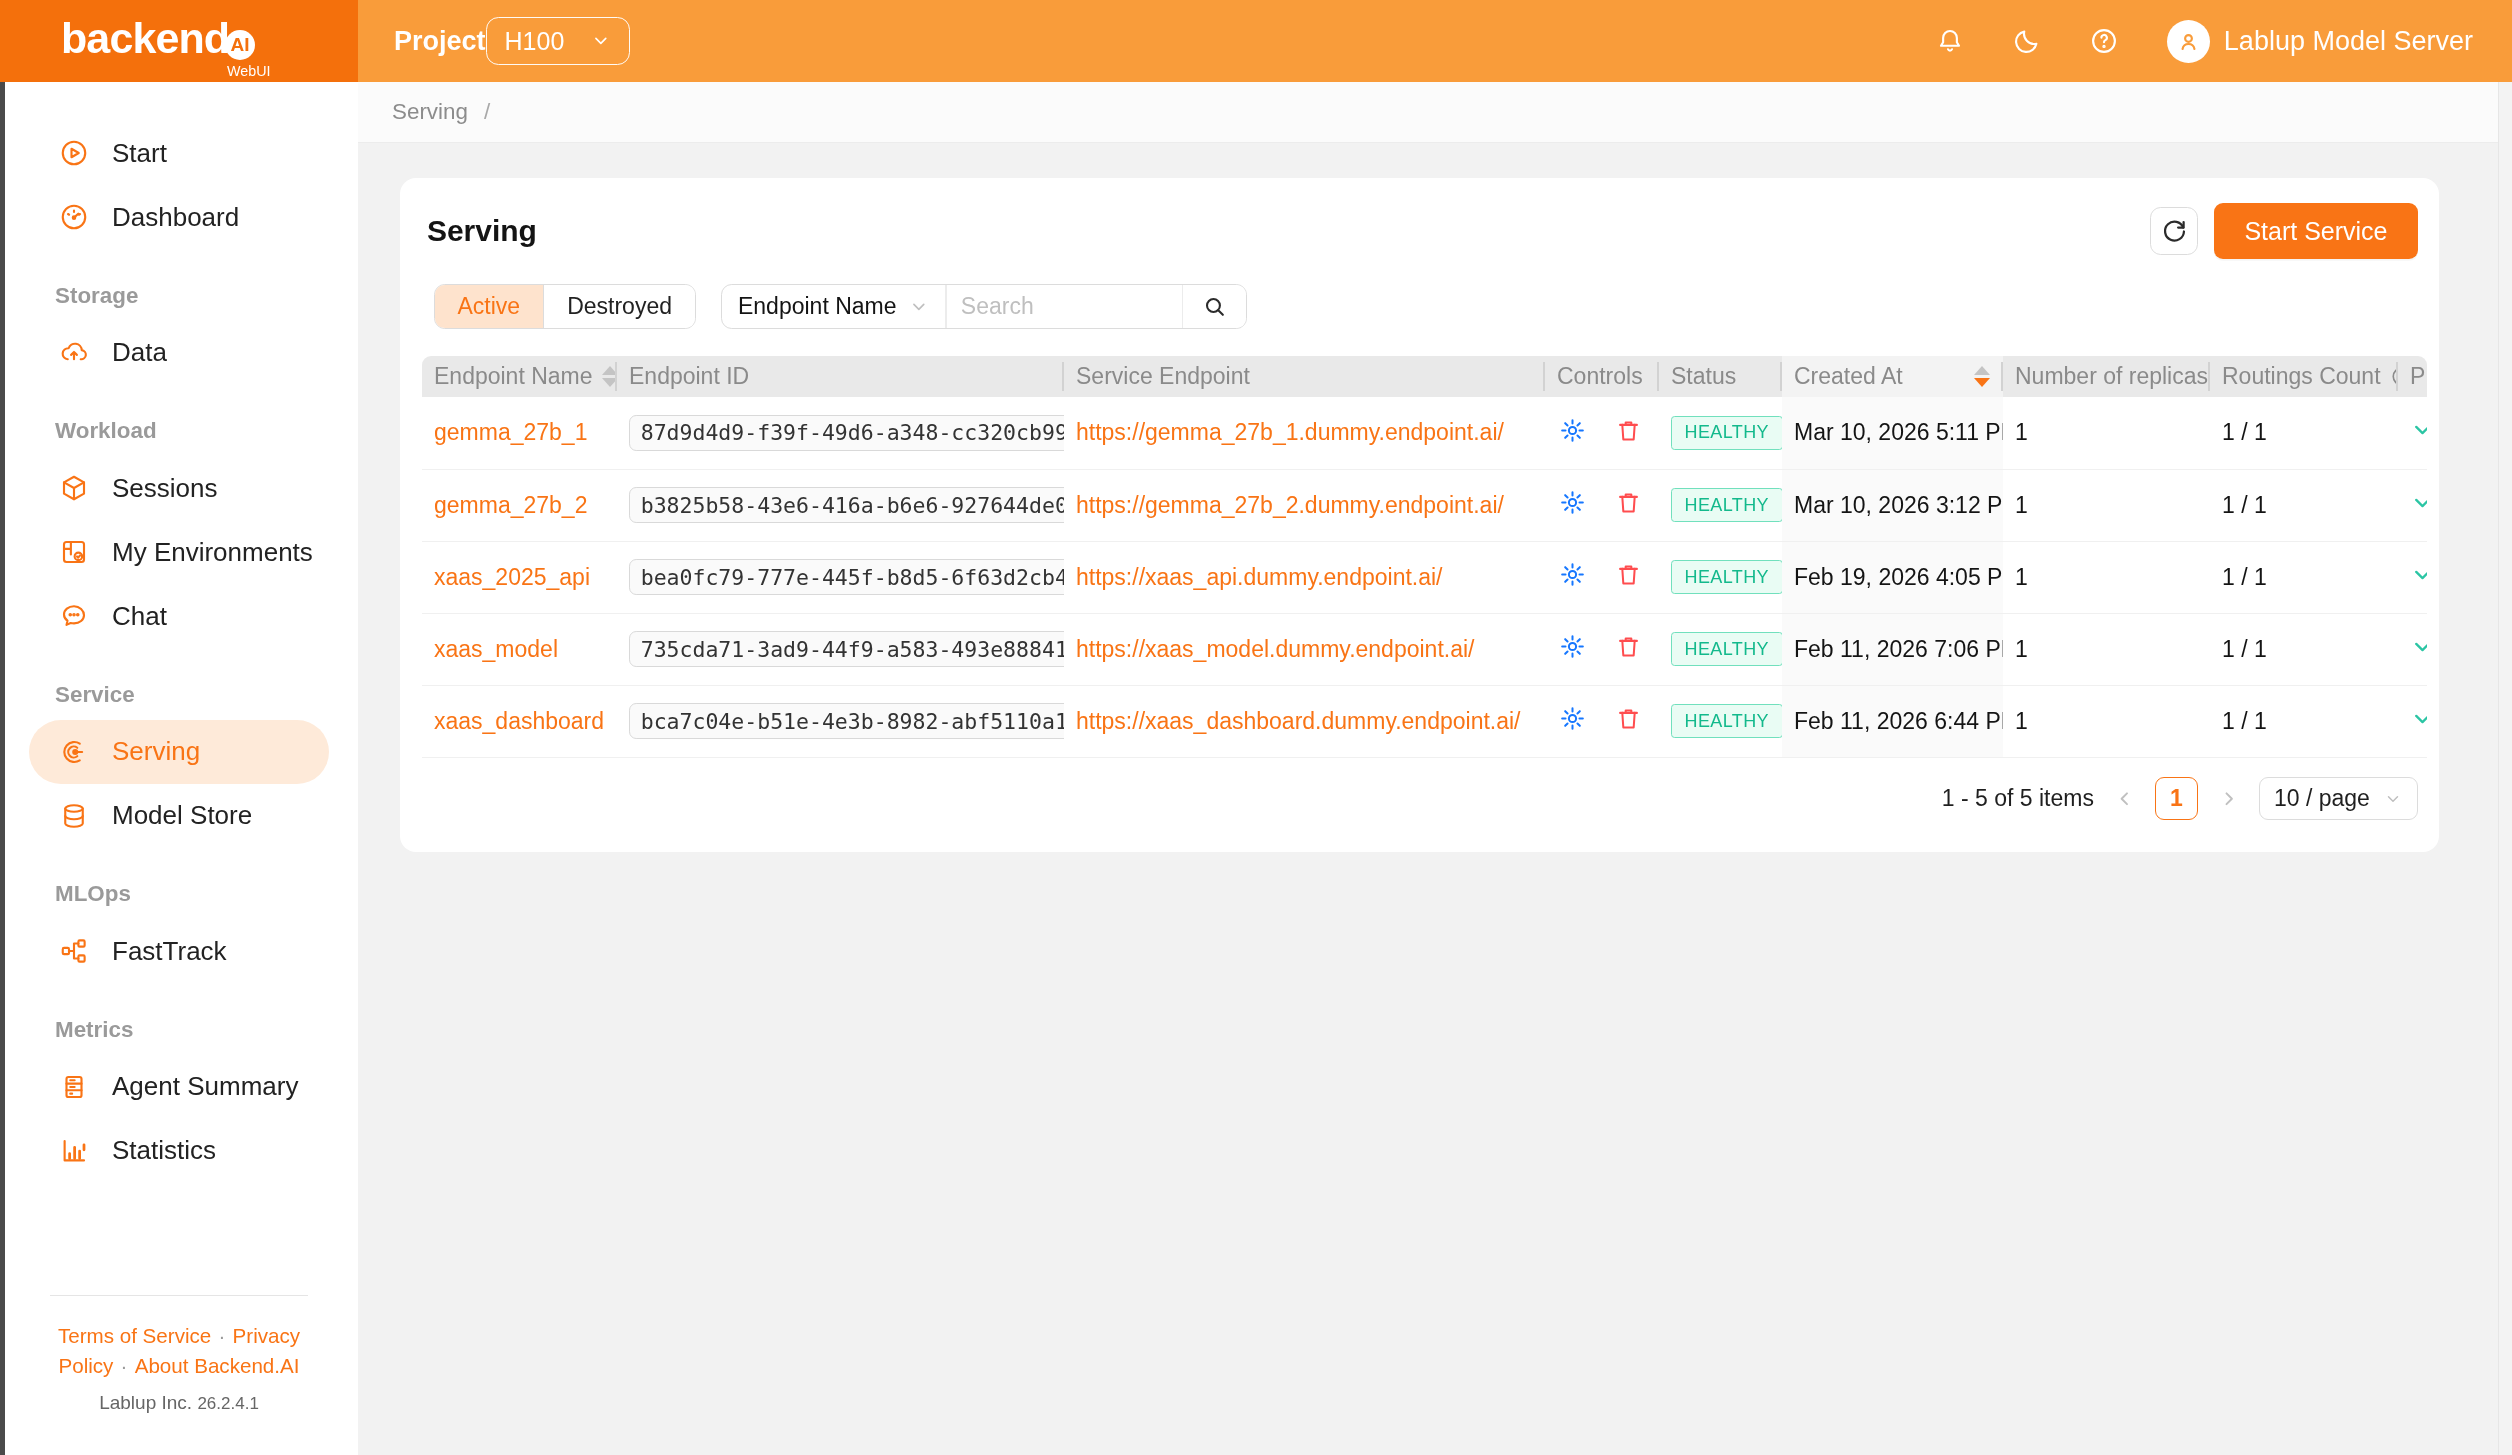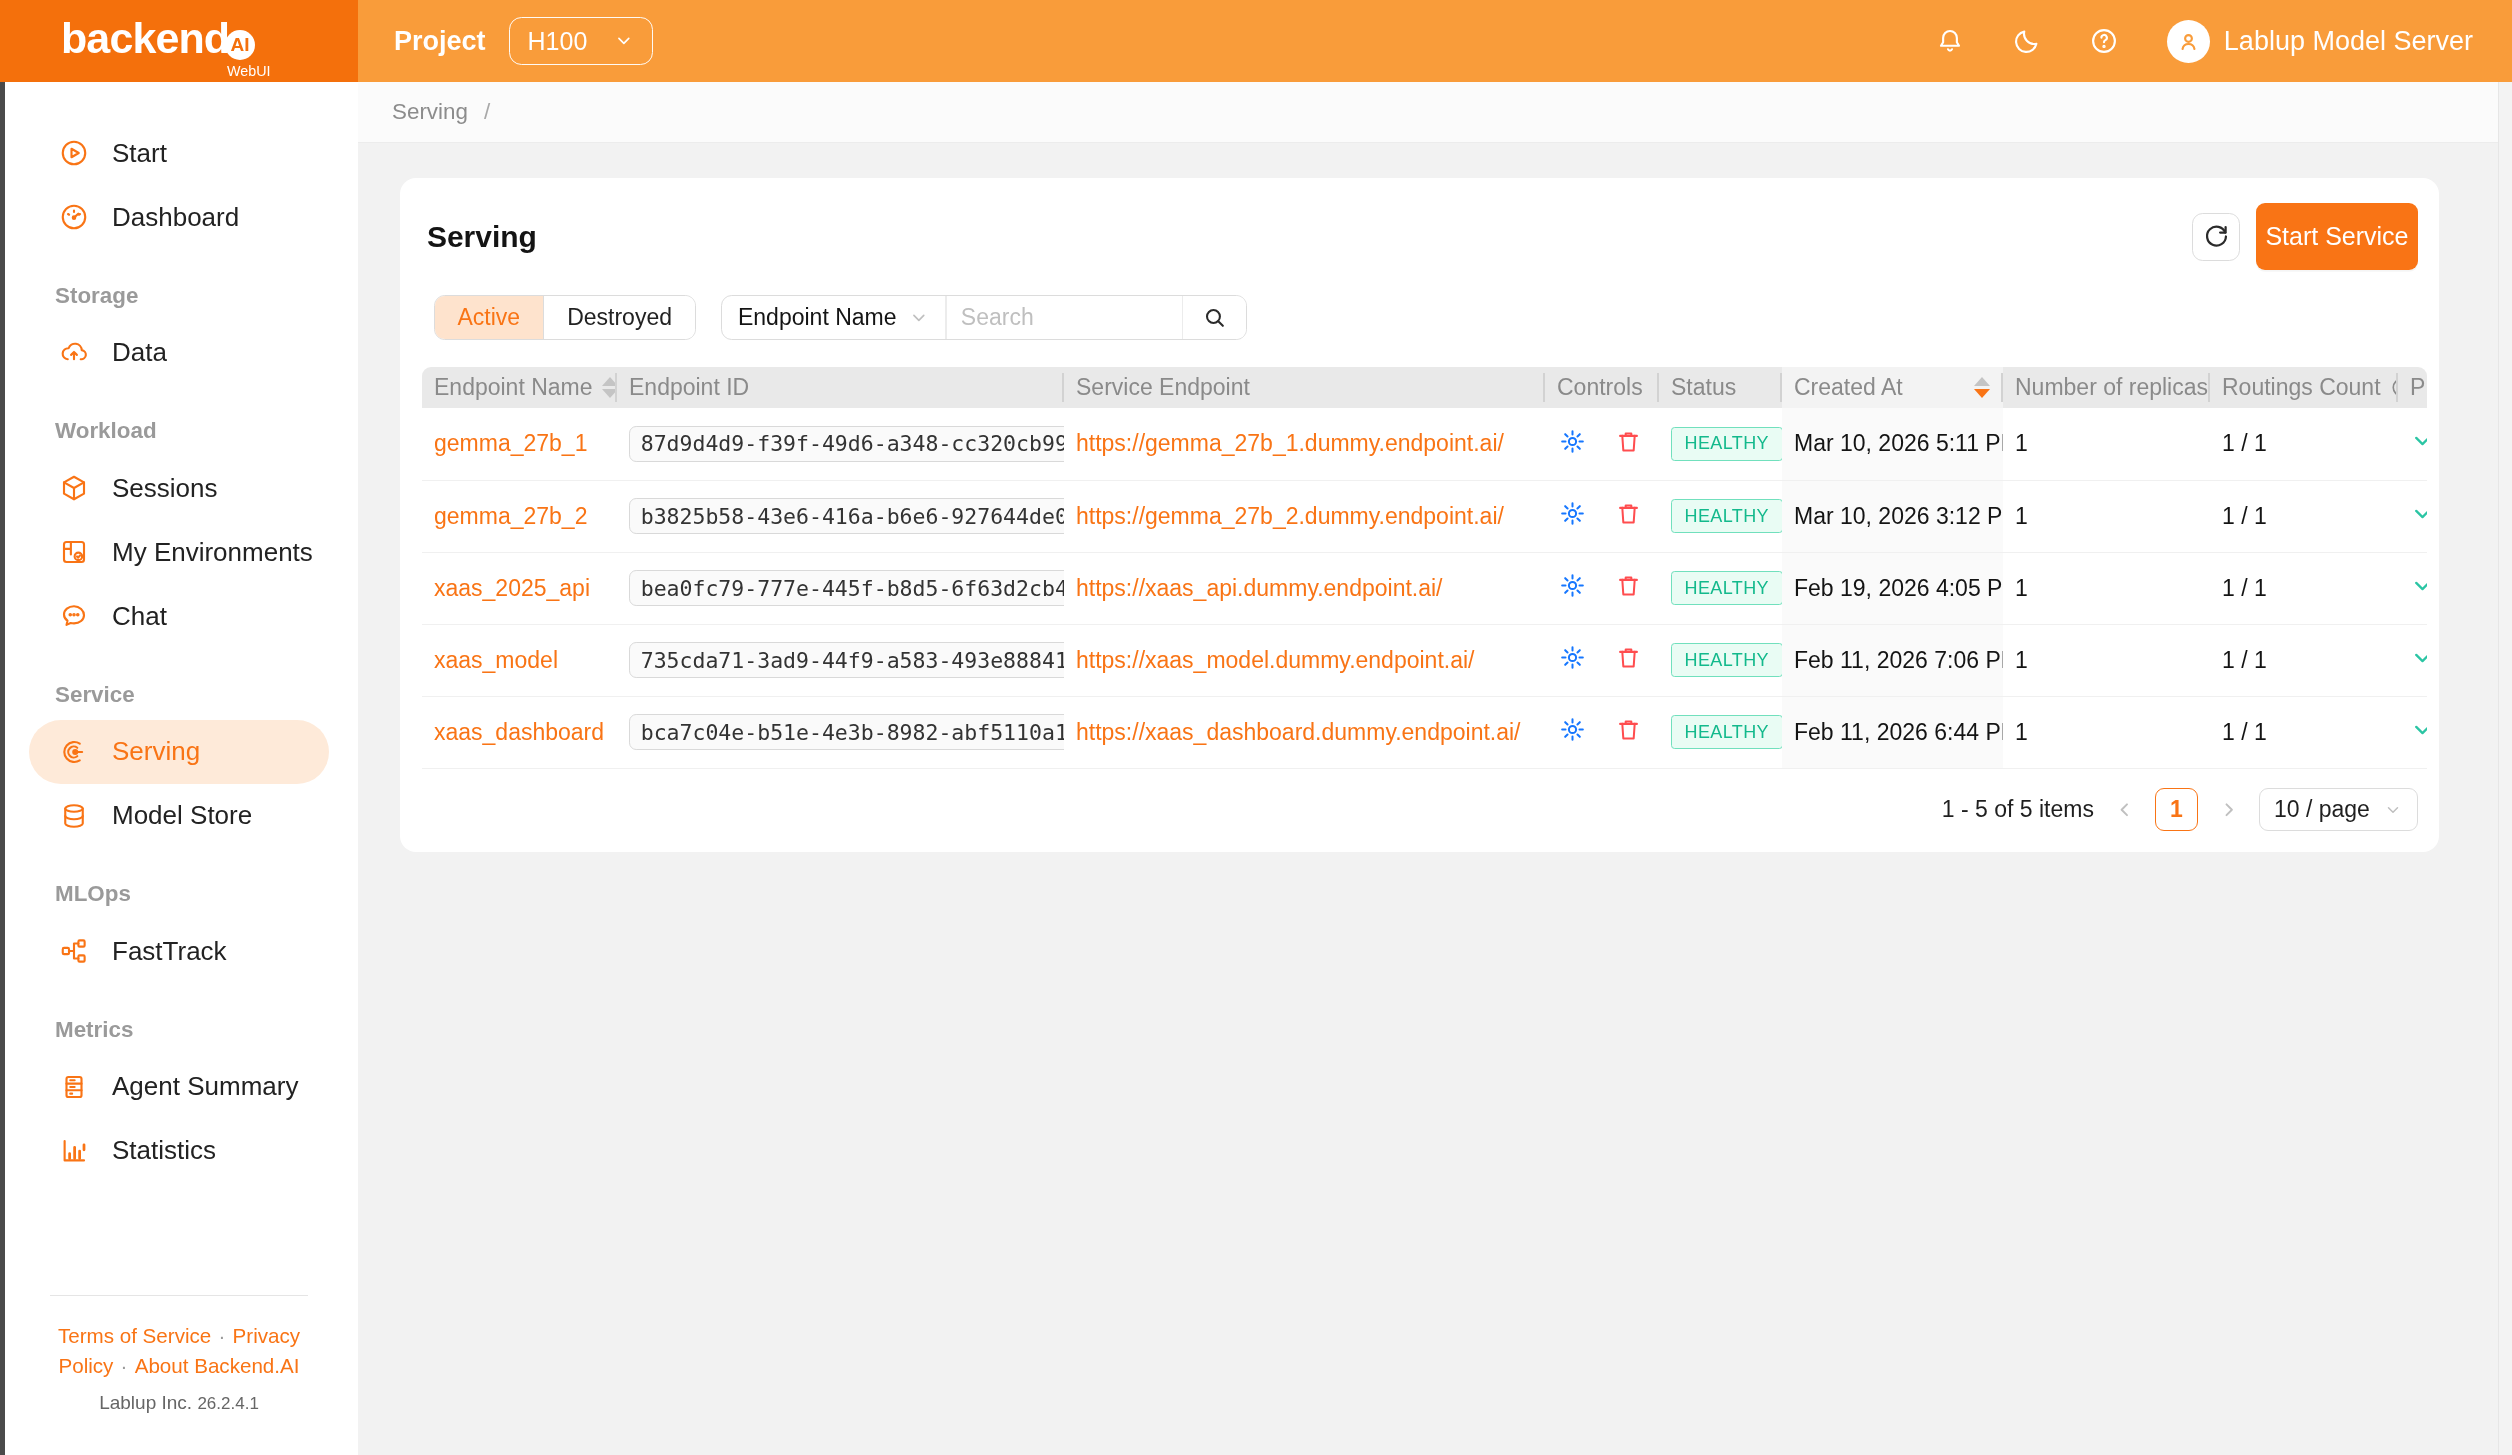--- a/index.html
+++ b/index.html
@@ -29,21 +29,21 @@
   body{font-family:"Liberation Sans",sans-serif;background:var(--page-bg);color:var(--txt);}
   .app{position:relative;width:2512px;height:1455px;overflow:hidden;}
 
   
   .topbar{position:absolute;top:0;left:0;right:0;height:82px;display:flex;z-index:5;}
   .logo-block{width:358px;height:82px;background:var(--orange-dark);position:relative;flex:0 0 auto;cursor:pointer;}
   .logo-text{position:absolute;left:61px;top:14.3px;font-size:43px;font-weight:700;color:#fff;letter-spacing:-0.9px;}
   .logo-badge{position:absolute;left:225px;top:30px;width:30px;height:30px;border-radius:50%;background:#fff;color:var(--orange-dark);font-size:19px;font-weight:700;display:flex;align-items:center;justify-content:center;}
   .logo-sub{position:absolute;left:227px;top:63px;font-size:14.3px;color:#fff;}
   .topnav{flex:1;background:var(--orange-light);display:flex;align-items:center;padding-left:36px;padding-right:39px;}
-  .project-label{color:#fff;font-size:27px;font-weight:700;margin-right:23px;}
+  .project-label{color:#fff;font-size:27px;font-weight:700;}
   .project-select{display:flex;align-items:center;gap:27px;height:48px;min-width:136px;padding:0 18px;border:1.8px solid rgba(255,255,255,.95);border-radius:12.5px;color:#fff;font-size:25px;cursor:pointer;}
   .topnav-right{margin-left:auto;display:flex;align-items:center;gap:23px;}
   .tb-icon{width:54px;height:54px;display:flex;align-items:center;justify-content:center;color:#fff;cursor:pointer;}
   .tb-icon svg{width:30px;height:30px;}
   .user{display:flex;align-items:center;gap:14.3px;margin-left:12.5px;cursor:pointer;}
   .avatar{width:43px;height:43px;border-radius:50%;background:#fff;color:var(--orange-light);display:flex;align-items:center;justify-content:center;}
   .avatar svg{width:27px;height:27px;}
   .user-name{color:#fff;font-size:27px;font-weight:500;}
 
   
@@ -66,21 +66,21 @@
   .content{position:absolute;left:358px;top:82px;right:0;bottom:0;background:var(--page-bg);}
   .breadcrumb-bar{height:61px;background:#fbfbfb;border-bottom:1.8px solid #ececec;display:flex;align-items:center;padding-left:34px;gap:16px;font-size:22.4px;color:var(--gray);}
   .crumb-sep{color:#a8a8a8;}
 
   .card{margin:35px 73px 0 42px;height:674px;background:var(--card-bg);border-radius:16px;padding:0 12.5px 0 21.5px;overflow:hidden;}
   .card-head{display:flex;align-items:center;padding:25px 9px 0 5.4px;}
   .card-head h1{font-size:30px;font-weight:700;color:#141414;}
   .head-actions{margin-left:auto;display:flex;align-items:center;gap:16px;}
   .refresh-btn{width:48px;height:48px;background:#fff;border:1.8px solid var(--border);border-radius:10.7px;display:flex;align-items:center;justify-content:center;cursor:pointer;color:#2b2b2b;}
   .refresh-btn svg{width:27px;height:27px;}
-  .primary-btn{height:67px;padding:0 9px;background:var(--orange);border:none;border-radius:9px;color:#fff;font-size:25px;font-weight:500;font-family:inherit;cursor:pointer;box-shadow:0 1.8px 0 rgba(0,0,0,.04);}
+  .primary-btn{height:56px;padding:0 30px;background:var(--orange);border:none;border-radius:9px;color:#fff;font-size:25px;font-weight:500;font-family:inherit;cursor:pointer;box-shadow:0 1.8px 0 rgba(0,0,0,.04);}
 
   .filter-row{display:flex;align-items:flex-end;gap:25px;margin-top:25px;padding-left:12px;}
   .seg{display:flex;height:45px;border:1.8px solid var(--border);border-radius:10.7px;overflow:hidden;background:#fff;}
   .seg-btn{border:none;background:#fff;font-family:inherit;font-size:23px;color:#222;padding:0 23px;cursor:pointer;}
   .seg-btn + .seg-btn{border-left:1.8px solid var(--border);}
   .seg-btn.active{background:var(--tab-active-bg);color:var(--orange);}
   .search-group{display:flex;align-items:center;height:45px;width:526px;border:1.8px solid var(--border);border-radius:10.7px;background:#fff;overflow:hidden;}
   .search-cat{display:flex;align-items:center;gap:12.5px;padding:0 16px;height:100%;font-size:23px;color:#141414;cursor:pointer;flex:0 0 auto;}
   .search-cat svg{width:19.7px;height:19.7px;color:#bfbfbf;}
   .search-divider{width:1.8px;height:100%;background:#ececec;}

